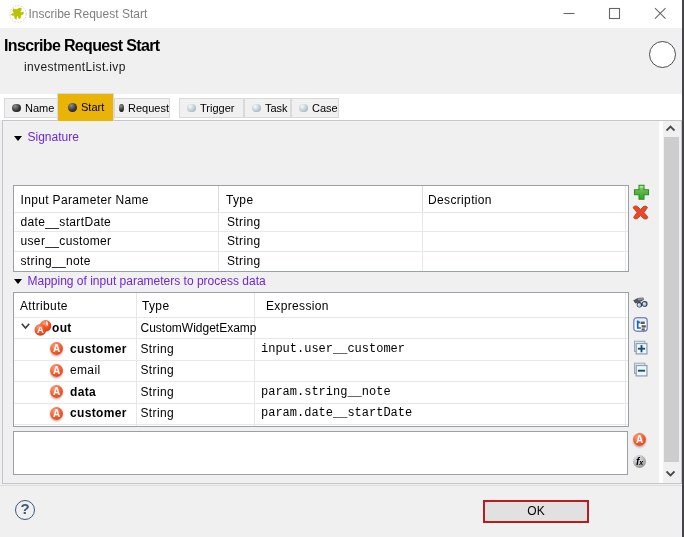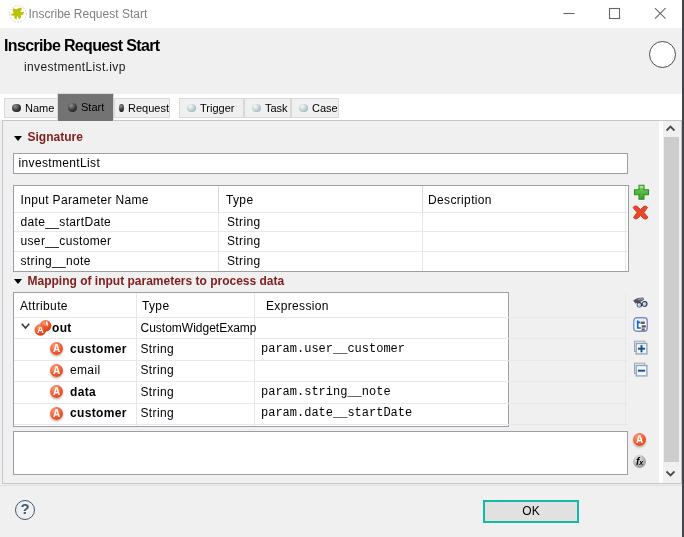--- a/index.html
+++ b/index.html
@@ -17,45 +17,45 @@
 #hcircle { left:649px; top:41px; width:27px; height:27px; border-radius:50%;
   background:#fff; border:1.8px solid #4d4d4d; }
 
 #tabstrip { left:0; top:94px; width:684px; height:26px; background:#fff; }
 .tab { position:absolute; top:98px; height:20px; background:#f0f0f0;
   border:1px solid #d9d9d9; font-size:11px; color:#000;
   display:flex; align-items:center; }
 .tab .ball { width:8.5px; height:8.5px; border-radius:50%; margin-right:4.5px;
   background:radial-gradient(circle at 35% 28%, #8f8f8f, #383838 55%, #101010); }
 .tab .ball.lite { background:radial-gradient(circle at 35% 30%, #f4fafa, #bccdd2 55%, #8da3ab); }
-.tab.sel { top:93px; height:27.5px; background:#737373; border-bottom:none; z-index:5;text-align:right; }
+.tab.sel { top:93px; height:27.5px; background:#eab308; border-bottom:none; z-index:5;text-align:right; }
 
 #panel { left:2px; top:119.5px; width:680px; height:364.5px; background:#f0f0f0;
   border:1px solid #c3c7cb; }
-.sechead { position:absolute; font-size:12px; font-weight:bold; color:#7f1d1d; }
+.sechead { position:absolute; font-size:12px; font-weight:normal; color:#6d28d9; }
 .tri { position:absolute; width:0; height:0; border-left:4.5px solid transparent;
   border-right:4.5px solid transparent; border-top:5.5px solid #000; }
 #sigfield { left:13px; top:153px; width:615px; height:21px; background:#fff;
   border:1px solid #9aa0a6; font-size:12px; line-height:19px; padding-left:4.5px; letter-spacing:0.35px; }
 
 .tbl { position:absolute; background:#fff; border:1px solid #9aa0a6; }
 .cell { position:absolute; font-size:12px; color:#000; white-space:nowrap; letter-spacing:0.35px; }
 .vline { position:absolute; width:1px; background:#e7e7e7; top:0; }
 .hline { position:absolute; height:1px; background:#e8e8e8; left:0; }
 .mono { font-family:"Liberation Mono", monospace; font-size:12px; letter-spacing:0; }
 
 .asph { position:absolute; border-radius:50%;
   background:radial-gradient(circle at 38% 30%, #ff9d78, #ef5126 60%, #d63c12);
   color:#fff; font-weight:bold; text-align:center;
   box-shadow:0 1.5px 2px rgba(90,40,20,0.35); }
 
 #sep { left:0; top:485px; width:682px; height:1px; background:#dfdfdf; }
 .btn { position:absolute; background:#e1e1e1; font-size:12px; color:#000;
   text-align:center; }
-#okbtn { left:483px; top:500px; width:96px; height:23px; border:2px solid #14b8a6; line-height:19px; }
+#okbtn { left:483px; top:500px; width:106px; height:23px; border:2px solid #b91c1c; line-height:19px; }
 #cancelbtn { left:582px; top:501px; width:86px; height:21px; border:1px solid #a9a9a9; line-height:19px; }
 #rborder { left:682px; top:0; width:2px; height:537px; background:#454549; }
 
 #sbwhite { left:659px; top:120.5px; width:4px; height:362.5px; background:#fdfdfd; }
 #sbtrack { left:663px; top:120.5px; width:18px; height:362.5px; background:#f0f0f0; }
 #sbthumb { left:664px; top:137px; width:15px; height:325px; background:#cdcdcd; }
 </style>
 </head>
 <body>
 <div id="win">
@@ -81,21 +81,20 @@
   <div class="tab" style="left:4px;width:56px;padding-left:7px"><span class="ball"></span>Name</div>
   <div class="tab sel" style="left:57px;width:57px;padding-left:10px"><span class="ball"></span>Start</div>
   <div class="tab" style="left:114px;width:56px;padding-left:4px"><span class="ball"></span>Request</div>
   <div class="tab" style="left:179px;width:65px;padding-left:7px"><span class="ball lite"></span>Trigger</div>
   <div class="tab" style="left:244px;width:47px;padding-left:7px"><span class="ball lite"></span>Task</div>
   <div class="tab" style="left:291px;width:48px;padding-left:7px"><span class="ball lite"></span>Case</div>
 
   <div class="abs" id="panel"></div>
   <div class="tri" style="left:14px;top:135.5px"></div>
   <div class="sechead" style="left:27.5px;top:130px">Signature</div>
-  <div class="abs" id="sigfield">investmentList</div>
 
   <div class="tbl" id="tbl1" style="left:13px;top:185px;width:616px;height:87px">
     <div class="vline" style="left:204px;height:26px;background:#d9d9d9"></div>
     <div class="vline" style="left:408px;height:26px;background:#d9d9d9"></div>
     <div class="vline" style="left:204px;top:26px;height:59px"></div>
     <div class="vline" style="left:408px;top:26px;height:59px"></div>
     <div class="vline" style="left:611px;height:85px"></div>
     <div class="hline" style="top:26px;width:614px"></div>
     <div class="hline" style="top:45px;width:614px"></div>
     <div class="hline" style="top:65px;width:614px"></div>
@@ -121,21 +120,21 @@
     <path d="M6 1.2 h5 v4.5 h4.5 v5 h-4.5 v4.5 h-5 v-4.5 h-4.5 v-5 h4.5 Z" fill="url(#gp)" stroke="#2f8c24" stroke-width="1.1"></path>
     <path d="M6.7 2 h3.6 v1.8 h-3.6 Z" fill="#b4e8a0" opacity="0.9"></path>
   </svg>
   <svg class="abs" style="left:631px;top:203px" width="19" height="19" viewBox="0 0 19 19">
     <path d="M2 4.5 C3.5 2.5 5.5 2.5 7 4 L9.5 6.5 L12 4 C13.5 2.5 15.5 3 16.5 4.5 C15.5 6 14.5 7.5 13 9.5 C14.5 11.5 16 13 17 14.5 C15.5 16.5 13.5 16.5 12 15 L9.5 12.5 L7 15 C5.5 16.5 3.5 16 2.5 14.5 C3.5 13 4.5 11.5 6 9.5 C4.5 7.5 3 6 2 4.5 Z" fill="#e8472a" stroke="#bf3514" stroke-width="0.8"></path>
   </svg>
 
   <div class="tri" style="left:14px;top:278.5px"></div>
   <div class="sechead" style="left:27.5px;top:274px">Mapping of input parameters to process data</div>
 
-  <div class="tbl" id="tbl2" style="left:13px;top:292px;width:496px;height:135px">
+  <div class="tbl" id="tbl2" style="left:13px;top:292px;width:616px;height:135px">
     <div class="vline" style="left:122px;height:133px"></div>
     <div class="vline" style="left:240px;height:133px"></div>
     <div class="vline" style="left:611px;height:133px"></div>
     <div class="hline" style="top:24px;width:614px"></div>
     <div class="hline" style="top:45px;width:614px"></div>
     <div class="hline" style="top:67px;width:614px"></div>
     <div class="hline" style="top:88px;width:614px"></div>
     <div class="hline" style="top:110px;width:614px"></div>
     <div class="hline" style="top:131px;width:614px"></div>
     <div class="cell" style="left:6px;top:6px">Attribute</div>
@@ -157,21 +156,21 @@
       <path d="M12.5 1.8 C14 3.2 14.3 5.2 13.3 7.2 C12.1 5.8 11.7 4 12.5 1.8 Z" fill="#fff"></path>
       <circle cx="6.4" cy="10.8" r="5.9" fill="url(#og)"></circle>
       <text x="6.4" y="14" text-anchor="middle" font-family="Liberation Sans, sans-serif" font-size="9.5" font-weight="bold" fill="#fff">A</text>
     </svg>
     <div class="cell" style="left:38px;top:28px;font-weight:bold;z-index:4">out</div>
     <div class="cell" style="left:126.5px;top:28px;letter-spacing:0">CustomWidgetExamp</div>
 
     <div class="asph" style="left:36px;top:49px;width:13px;height:13px;font-size:10px;line-height:13px">A</div>
     <div class="cell" style="left:56px;top:49px;font-weight:bold">customer</div>
     <div class="cell" style="left:126.5px;top:49px">String</div>
-    <div class="cell mono" style="left:247px;top:49px">param.user__customer</div>
+    <div class="cell mono" style="left:247px;top:49px">input.user__customer</div>
 
     <div class="asph" style="left:36px;top:71px;width:13px;height:13px;font-size:10px;line-height:13px">A</div>
     <div class="cell" style="left:56px;top:70px">email</div>
     <div class="cell" style="left:126.5px;top:70px">String</div>
 
     <div class="asph" style="left:36px;top:92px;width:13px;height:13px;font-size:10px;line-height:13px">A</div>
     <div class="cell" style="left:56px;top:92px;font-weight:bold">data</div>
     <div class="cell" style="left:126.5px;top:92px">String</div>
     <div class="cell mono" style="left:247px;top:92px">param.string__note</div>
 

